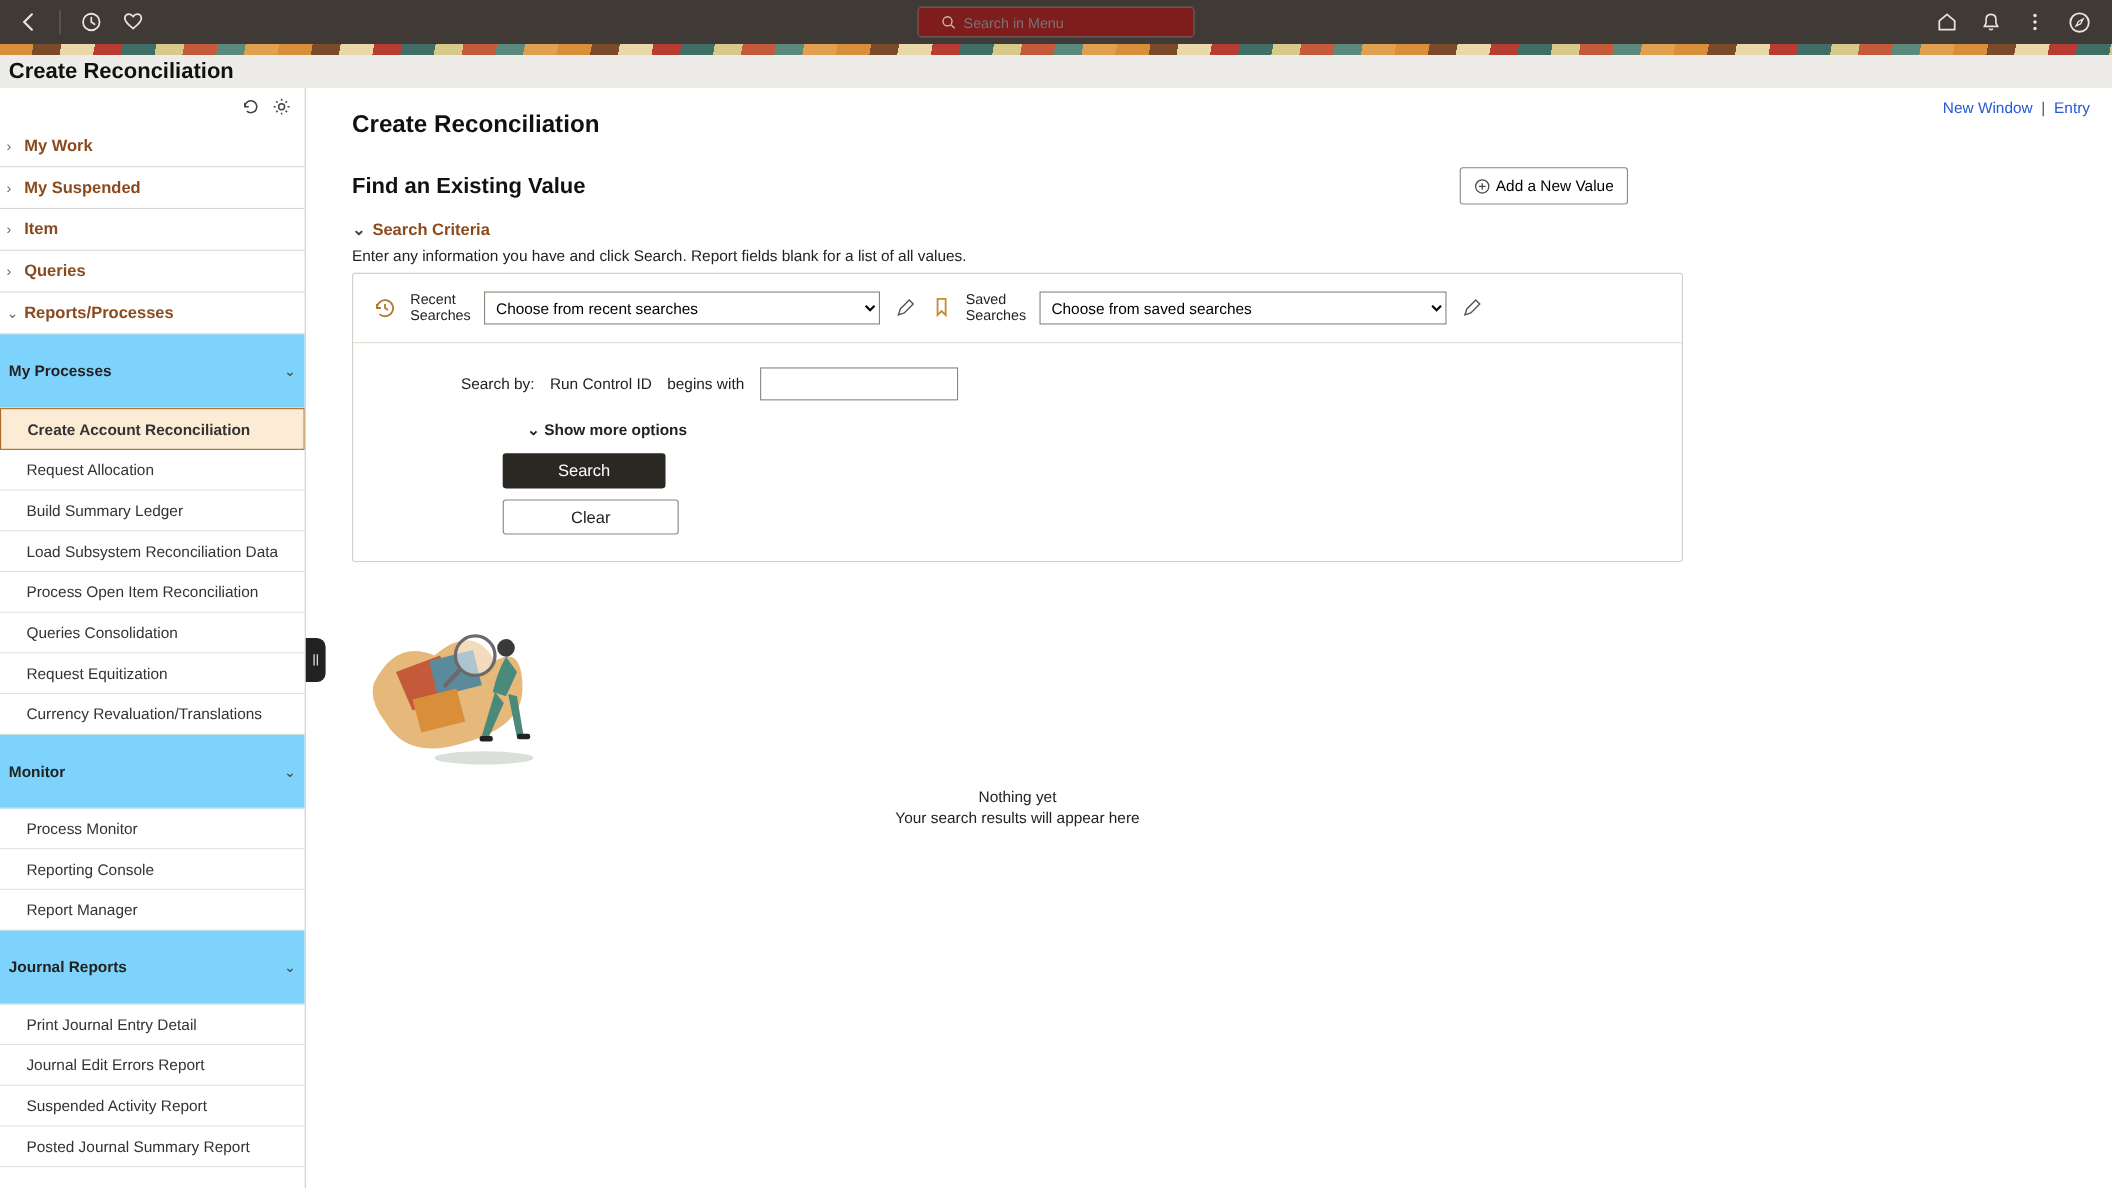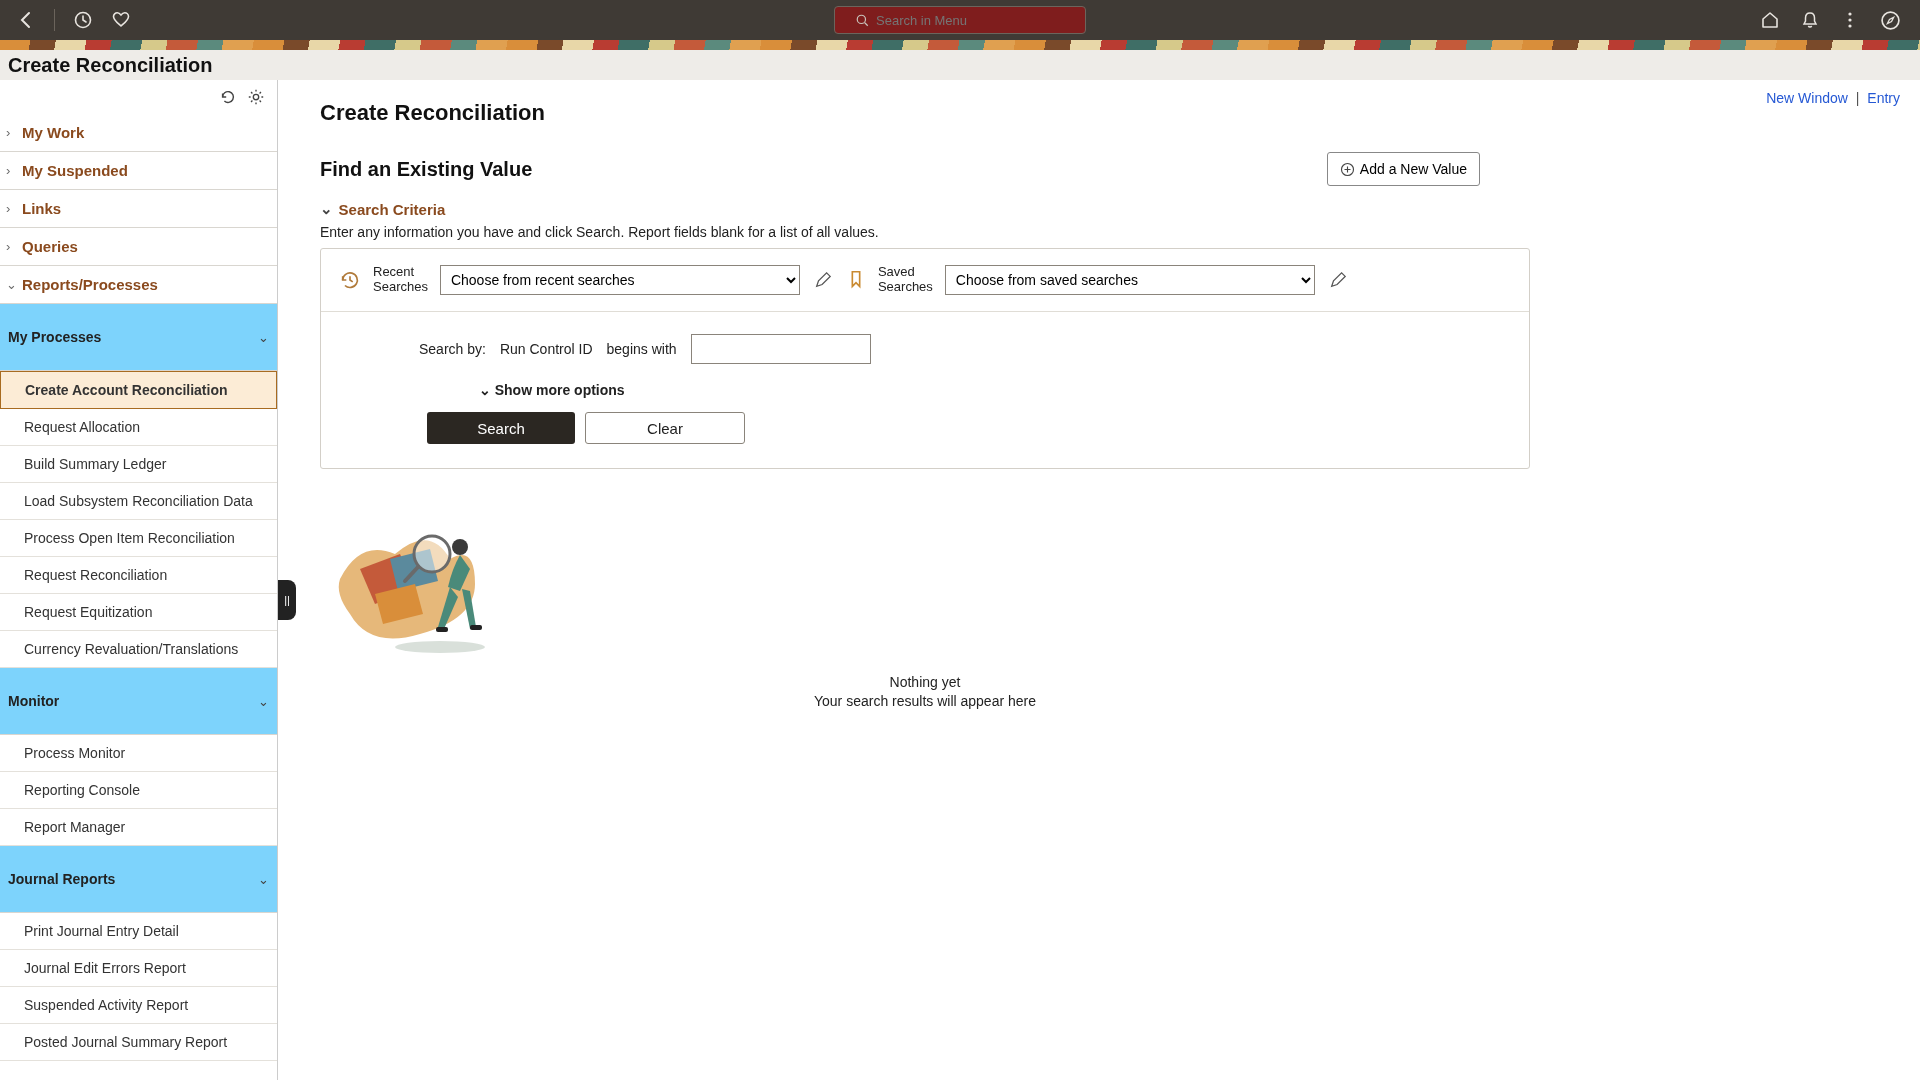--- a/index.html
+++ b/index.html
@@ -131,21 +131,21 @@
 .pencil { width:22px; height:22px; cursor:pointer; display:flex; align-items:center; justify-content:center; }
 
 .criteria-body { padding:22px 18px 24px 18px; }
 .search-row { display:flex; align-items:center; gap:14px; margin-bottom:18px;}
 .search-row .lbl { font-size:14px; color:#222; }
 .search-row .field { font-size:14px; color:#222; }
 .search-row input[type=text] {
   width:180px; height:30px; border:1px solid #8a847b; padding:0 6px; font-size:14px;
 }
 .more-opts { display:flex; align-items:center; gap:4px; font-size:14px; font-weight:bold; color:#222; margin-left:140px; margin-bottom:14px; cursor:pointer;}
-.btn-row { display:flex; gap:10px; margin-left:88px;}
+.btn-row { display:flex; gap:10px; margin-left:118px;flex-direction:column;}
 .btn-primary {
   background:#2b2722; color:#fff; border:none; border-radius:3px;
   width:148px; height:32px; font-size:15px; cursor:pointer;
 }
 .btn-secondary {
   background:#fff; color:#222; border:1px solid #8a847b; border-radius:3px;
   width:160px; height:32px; font-size:15px; cursor:pointer;
 }
 
 
@@ -243,41 +243,41 @@
       <div class="nav-section">
           <span class="chev">›</span>
           <span>My Work</span>
         </div>
       <div class="nav-section">
           <span class="chev">›</span>
           <span>My Suspended</span>
         </div>
       <div class="nav-section">
           <span class="chev">›</span>
-          <span>Links</span>
+          <span>Item</span>
         </div>
       <div class="nav-section">
           <span class="chev">›</span>
           <span>Queries</span>
         </div>
       <div class="nav-section">
           <span class="chev">⌄</span>
           <span>Reports/Processes</span>
         </div>
 
       <div class="group-head">
           <span>My Processes</span>
           <span class="chev">⌄</span>
         </div>
       <div class="nav-item active">Create Account Reconciliation</div>
       <div class="nav-item">Request Allocation</div>
       <div class="nav-item">Build Summary Ledger</div>
       <div class="nav-item">Load Subsystem Reconciliation Data</div>
       <div class="nav-item">Process Open Item Reconciliation</div>
-      <div class="nav-item">Request Reconciliation</div>
+      <div class="nav-item">Queries Consolidation</div>
       <div class="nav-item">Request Equitization</div>
       <div class="nav-item">Currency Revaluation/Translations</div>
 
       <div class="group-head">
           <span>Monitor</span>
           <span class="chev">⌄</span>
         </div>
       <div class="nav-item">Process Monitor</div>
       <div class="nav-item">Reporting Console</div>
       <div class="nav-item">Report Manager</div>

